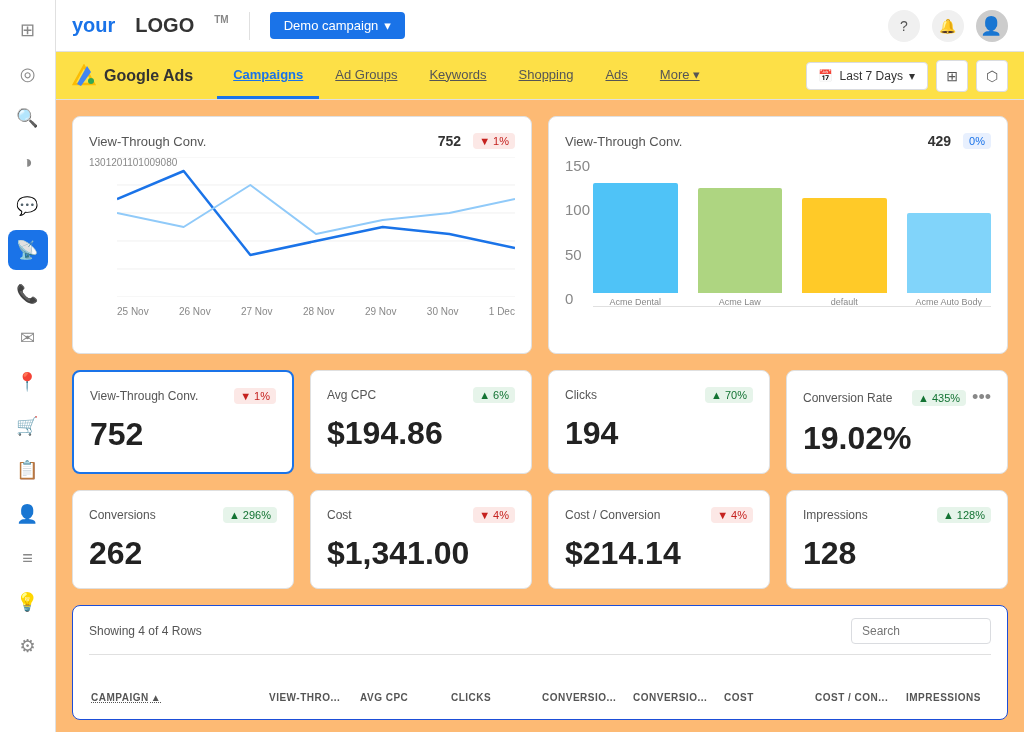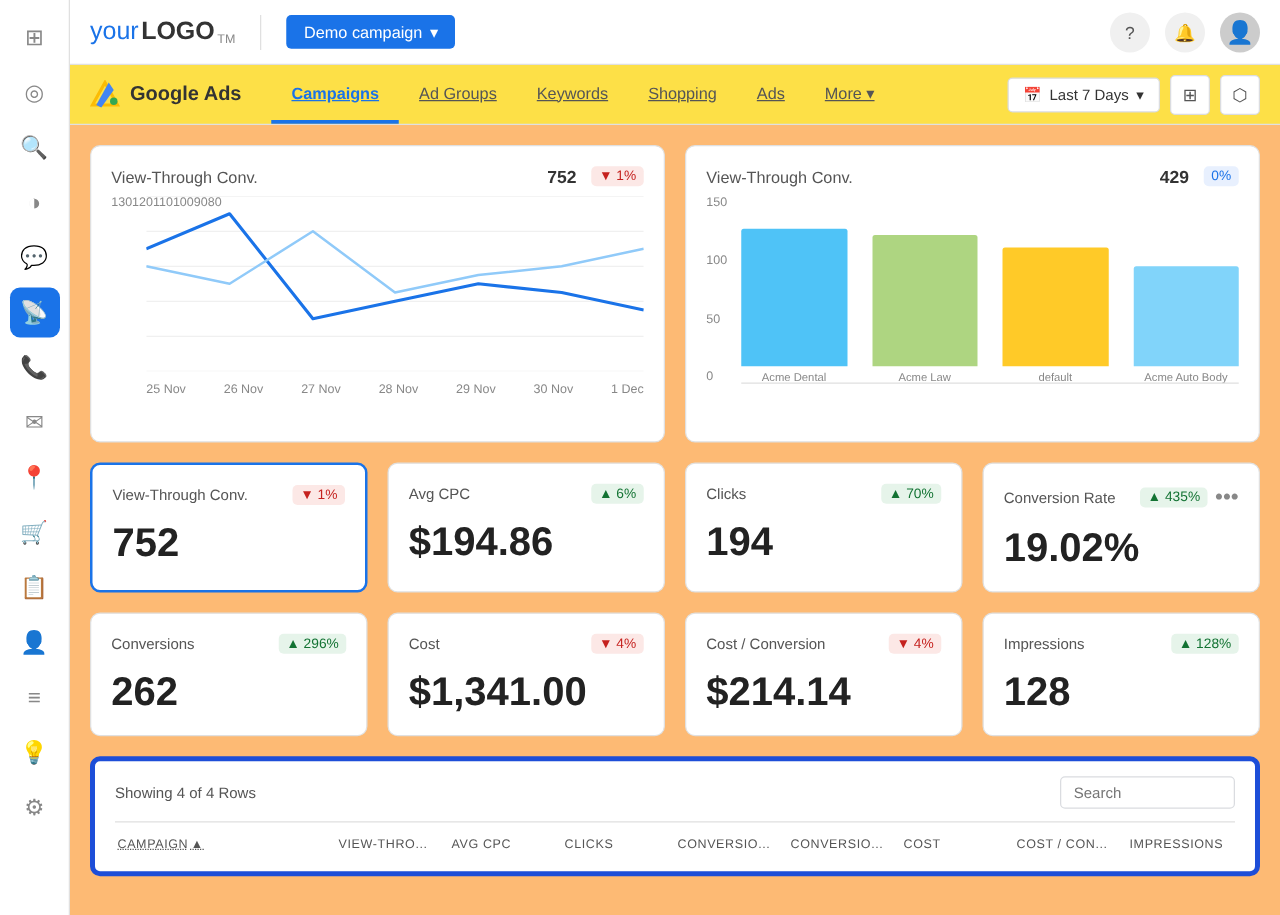--- a/index.html
+++ b/index.html
@@ -44,25 +44,25 @@
       border-bottom: 1px solid #e0e0e0;
       height: 52px;
       display: flex;
       align-items: center;
       padding: 0 16px;
       gap: 16px;
       flex-shrink: 0;
     }
     .logo {
       font-size: 20px;
-      font-weight: normal;
+      font-weight: bold;
       color: #333;
       display: flex;
-      align-items: flex-end;
-      gap: 2px;
+      align-items: flex-start;
+      gap: 20px;
     }
     .logo span { color: #1a73e8; }
     .logo-tm { font-size: 10px; vertical-align: super; color: #888; }
     .divider-v { width: 1px; height: 28px; background: #e0e0e0; margin: 0 4px; }
     .demo-btn {
       background: #1a73e8;
       color: #fff;
       border: none;
       border-radius: 4px;
       padding: 6px 14px;
@@ -303,21 +303,21 @@
       white-space: nowrap;
     }
     .bar-y-labels {
       position: absolute;
       left: 0;
       top: 0;
       bottom: 30px;
       display: flex;
       flex-direction: column;
       justify-content: space-between;
-      font-size: 10px;
+      font-size: 15px;
       color: #888;
       width: 24px;
     }
     .bar-x-line {
       position: absolute;
       left: 28px;
       right: 0;
       bottom: 30px;
       height: 1px;
       background: #e0e0e0;
@@ -344,21 +344,21 @@
       margin-bottom: 12px;
     }
     .metric-title { font-size: 12px; color: #555; }
     .metric-value { font-size: 32px; font-weight: 700; color: #222; }
     .metric-more { color: #888; cursor: pointer; font-size: 18px; }
 
     
     .bottom-section {
       background: #fff;
       border-radius: 8px;
-      border: 4px solid #1d4ed8;
+      border: 1px solid #1d4ed8;
       padding: 12px 16px;
     }
     .bottom-header {
       display: flex;
       align-items: center;
       justify-content: space-between;
       margin-bottom: 10px;
     }
     .showing-text { font-size: 12px; color: #555; }
     .search-input {
@@ -372,28 +372,29 @@
     }
     .table-header {
       display: grid;
       grid-template-columns: 2fr 1fr 1fr 1fr 1fr 1fr 1fr 1fr 1fr;
       gap: 4px;
       border-top: 1px solid #e0e0e0;
       padding-top: 8px;
     }
     .th {
       font-size: 10px;
-      font-weight: 400;
+      font-weight: 700;
       color: #555;
       letter-spacing: 0.5px;
       padding: 4px 2px;
       display: flex;
       align-items: flex-end;
       gap: 2px;
       cursor: pointer;
+      margin-top: 25px;
     }
     .th.sortable { text-decoration: underline dotted; }
   </style>
 </head>
 <body>
 
 <div class="sidebar">
   <div class="sidebar-item">⊞</div>
   <div class="sidebar-item">◎</div>
   <div class="sidebar-item">🔍</div>

